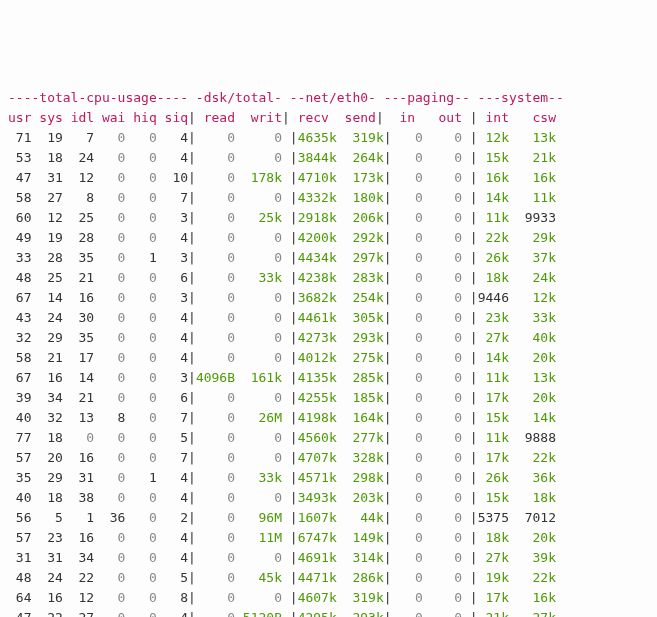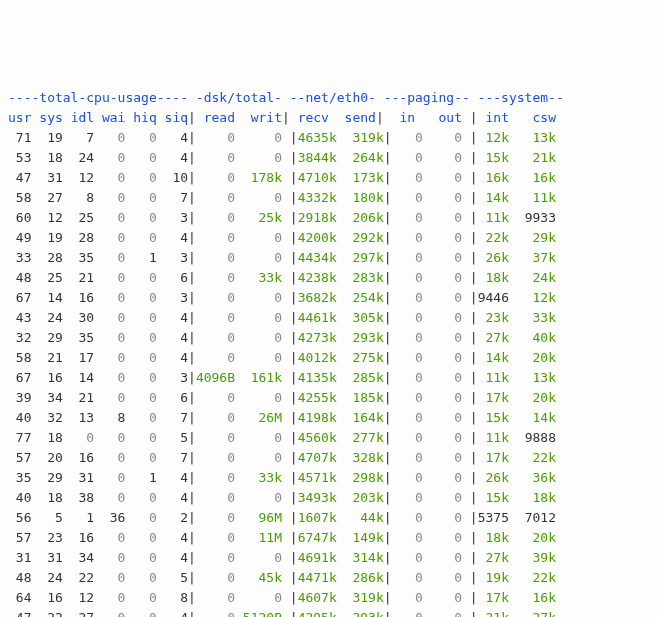--- a/index.html
+++ b/index.html
@@ -5,21 +5,21 @@
   body {
     margin: 0;
     padding: 8px;
     background: #fdfdfd;
     font-family: "DejaVu Sans Mono", "Liberation Mono", monospace;
     font-size: 13px;
     line-height: 20px;
     color: #333;
     white-space: pre;
   }
-  .hdr  { color: #1d4ed8; }
+  .hdr  { color: #be185d; }
   .sep  { color: #888a85; }
   .num  { color: #333; }
   .zero { color: #888a85; }
   .val  { color: #4e9a06; }
   .pipe { color: #333; }
   #out { display:inline-block; }
 </style>
 </head>
 <body>
 

